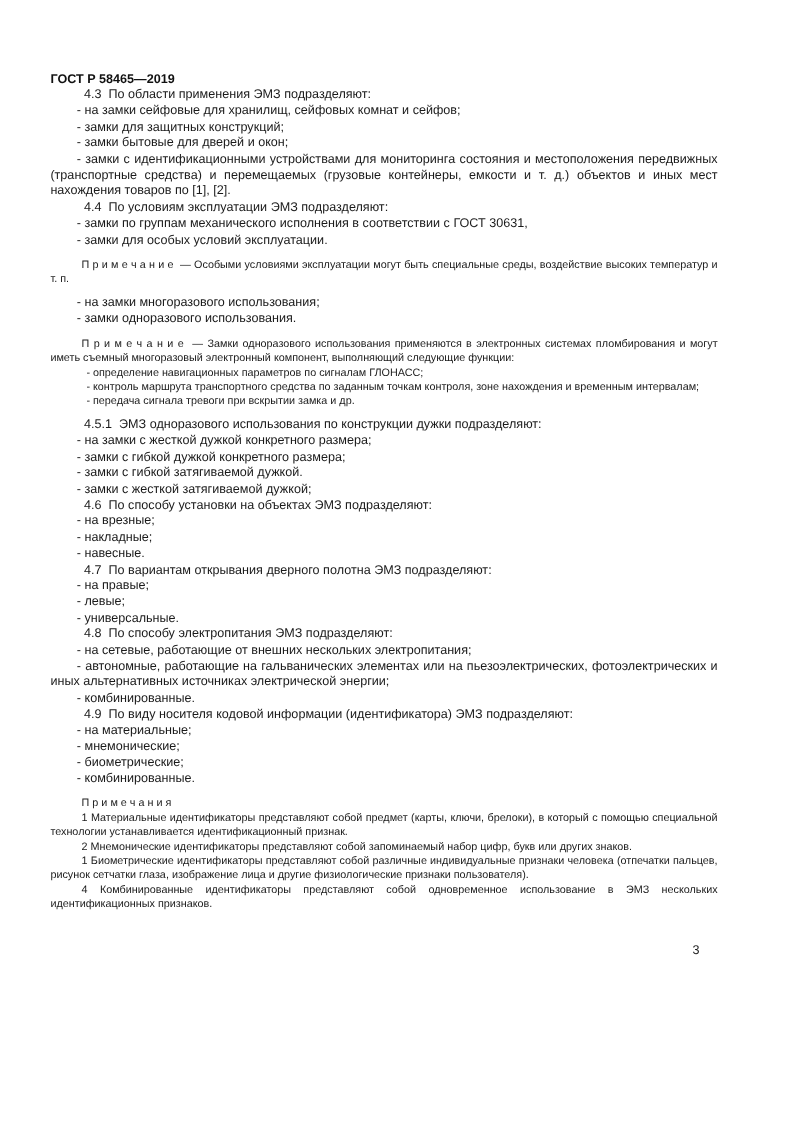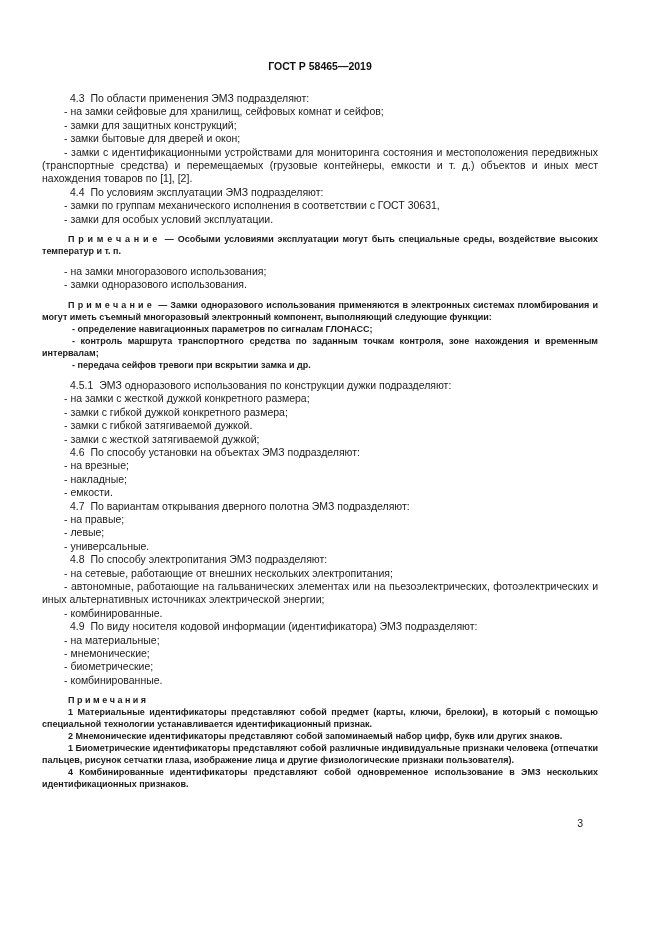--- a/index.html
+++ b/index.html
@@ -15,44 +15,42 @@
     color: #1a1a1a;
     overflow: hidden;
   }
   .page {
     position: absolute;
     left: 42px;
     top: 60px;
     width: 556px;
   }
   .doc-header {
-    text-align: center;
+    text-align: left;
     font-size: 10.5px;
     font-weight: bold;
     line-height: 13px;
-    margin-bottom: 19px;
     color: #111111;
   }
   .content p {
     margin: 0;
     font-size: 10.5px;
     line-height: 13.4px;
     text-align: justify;
     hyphens: auto;
     -webkit-hyphens: auto;
   }
   .content p.para {
     text-indent: 28px;
   }
   .content p.item {
     text-indent: 22px;
   }
   .note-block {
     margin: 7px 0 8px 0;
-    font-weight: bold;
   }
   .note-block p {
     font-size: 9px;
     line-height: 12px;
     text-align: justify;
     margin: 0;
     hyphens: auto;
     -webkit-hyphens: auto;
   }
   .note-block p.note,
@@ -88,31 +86,31 @@
       <p class="item">- замки для особых условий эксплуатации.</p>
       <div class="note-block">
         <p class="note">П р и м е ч а н и е&nbsp; — Особыми условиями эксплуатации могут быть специальные среды, воздействие высоких температур и т. п.</p>
       </div>
       <p class="item">- на замки многоразового использования;</p>
       <p class="item">- замки одноразового использования.</p>
       <div class="note-block">
         <p class="note">П р и м е ч а н и е&nbsp; — Замки одноразового использования применяются в электронных системах пломбирования и могут иметь съемный многоразовый электронный компонент, выполняющий следующие функции:</p>
         <p class="note-item">- определение навигационных параметров по сигналам ГЛОНАСС;</p>
         <p class="note-item">- контроль маршрута транспортного средства по заданным точкам контроля, зоне нахождения и временным интервалам;</p>
-        <p class="note-item">- передача сейфов тревоги при вскрытии замка и др.</p>
+        <p class="note-item">- передача сигнала тревоги при вскрытии замка и др.</p>
       </div>
       <p class="para">4.5.1&nbsp; ЭМЗ одноразового использования по конструкции дужки подразделяют:</p>
       <p class="item">- на замки с жесткой дужкой конкретного размера;</p>
       <p class="item">- замки с гибкой дужкой конкретного размера;</p>
       <p class="item">- замки с гибкой затягиваемой дужкой.</p>
       <p class="item">- замки с жесткой затягиваемой дужкой;</p>
       <p class="para">4.6&nbsp; По способу установки на объектах ЭМЗ подразделяют:</p>
       <p class="item">- на врезные;</p>
       <p class="item">- накладные;</p>
-      <p class="item">- емкости.</p>
+      <p class="item">- навесные.</p>
       <p class="para">4.7&nbsp; По вариантам открывания дверного полотна ЭМЗ подразделяют:</p>
       <p class="item">- на правые;</p>
       <p class="item">- левые;</p>
       <p class="item">- универсальные.</p>
       <p class="para">4.8&nbsp; По способу электропитания ЭМЗ подразделяют:</p>
       <p class="item">- на сетевые, работающие от внешних нескольких электропитания;</p>
       <p class="item">- автономные, работающие на гальванических элементах или на пьезоэлектрических, фотоэлектрических и иных альтернативных источниках электрической энергии;</p>
       <p class="item">- комбинированные.</p>
       <p class="para">4.9&nbsp; По виду носителя кодовой информации (идентификатора) ЭМЗ подразделяют:</p>
       <p class="item">- на материальные;</p>

